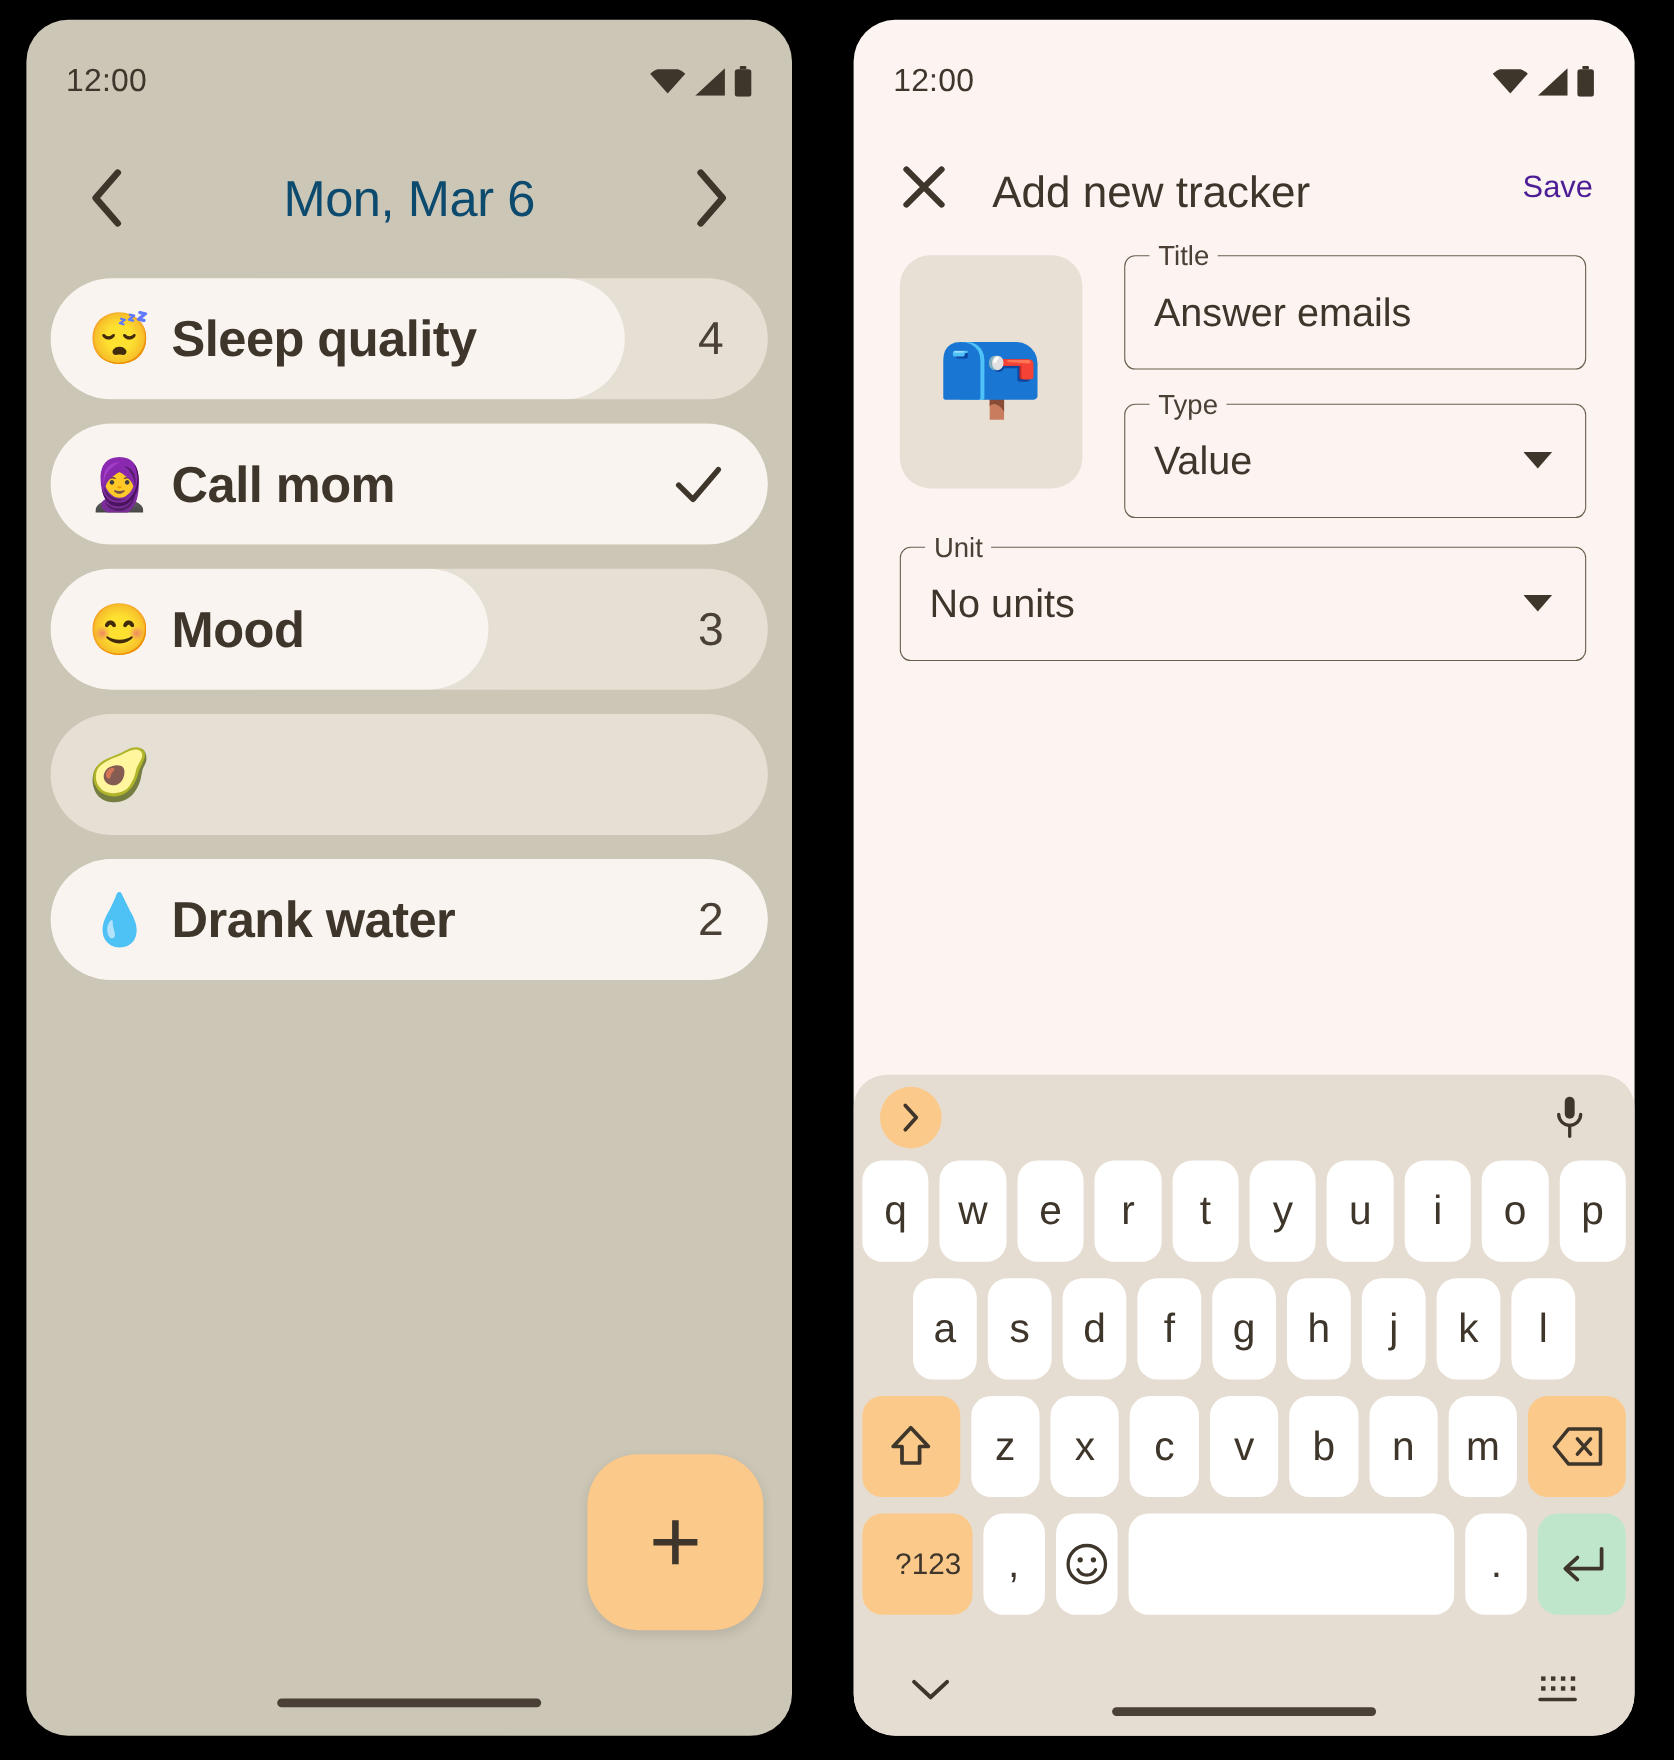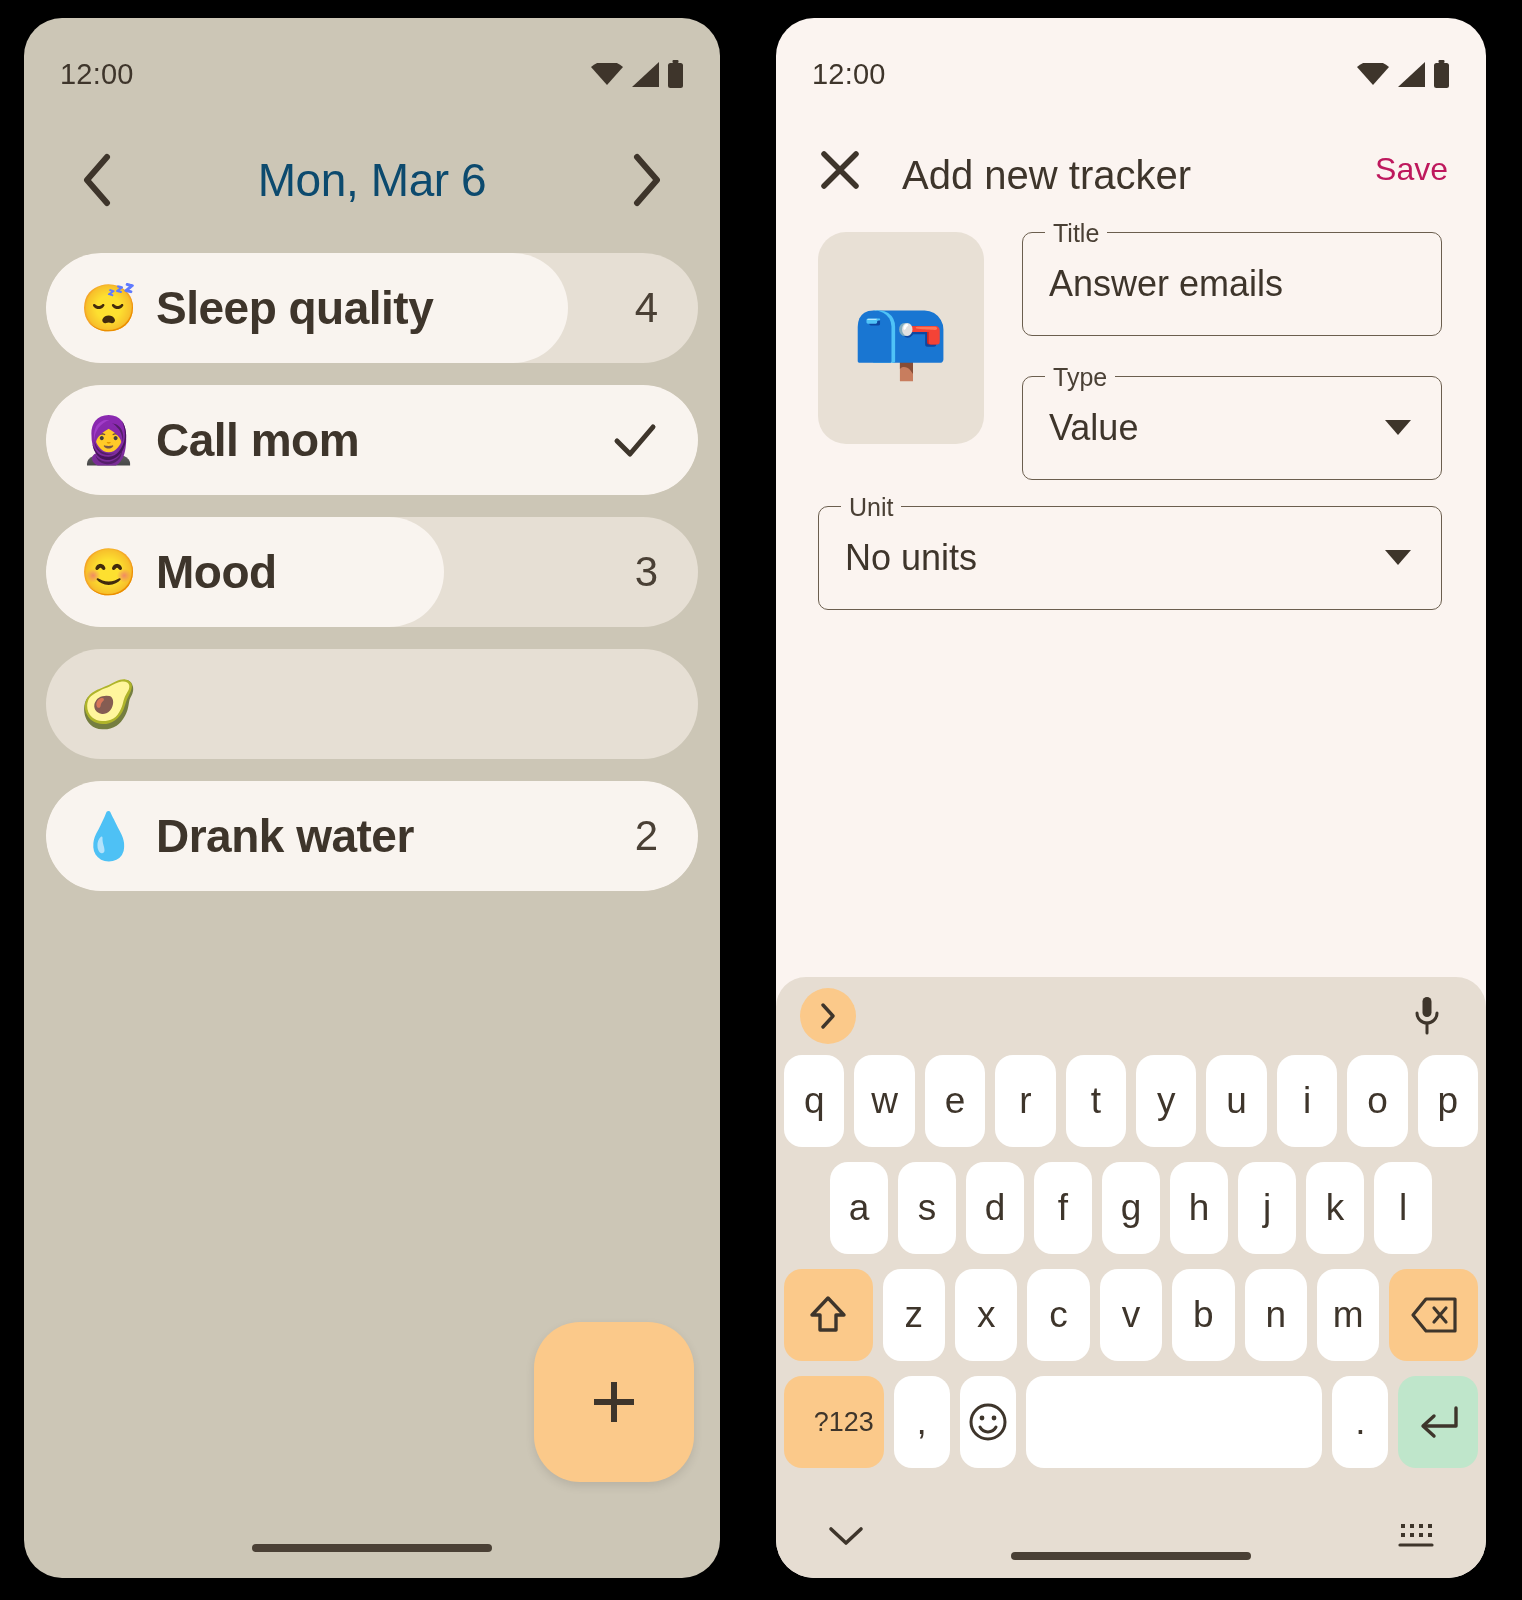--- a/index.html
+++ b/index.html
@@ -179,22 +179,22 @@
   }
   .appbar-title {
     margin-left: 34px;
     font-size: 40px;
     color: #3E352B;
     font-weight: 400;
     flex: 1 1 auto;
     margin-top: 12px;
   }
   .save-btn {
-    font-size: 32px;
-    color: #be185d;
+    font-size: 28px;
+    color: #4c1d95;
     font-weight: 400;
     background: none; border: none; cursor: pointer;
     padding: 6px 4px;
     flex: 0 0 auto;
   }
 
   
   .form-area { padding: 34px 44px 0 42px; }
   .form-top {
     display: flex;
@@ -208,33 +208,33 @@
     display: flex; align-items: center; justify-content: center;
     font-size: 78px;
     line-height: 1;
     cursor: pointer;
     flex: 0 0 auto;
   }
   .fields-col {
     flex: 1 1 auto;
     display: flex;
     flex-direction: column;
-    gap: 40px;
+    gap: 12px;
     min-width: 0;
   }
 
   
   .m3-field {
     position: relative;
     height: 104px;
     border: 1.6px solid #6B5E4E;
     border-radius: 10px;
     cursor: text;
   }
-  .m3-field.select { cursor: pointer; }
+  .m3-field.select { cursor: pointer; margin-top: 19px; }
   .m3-notch {
     position: absolute;
     top: -13px;
     left: 22px;
     padding: 0 8px;
     font-size: 25px;
     color: #4A4035;
     line-height: 26px;
   }
   .m3-field.on-cream .m3-notch { background: #FBF4F0; }

